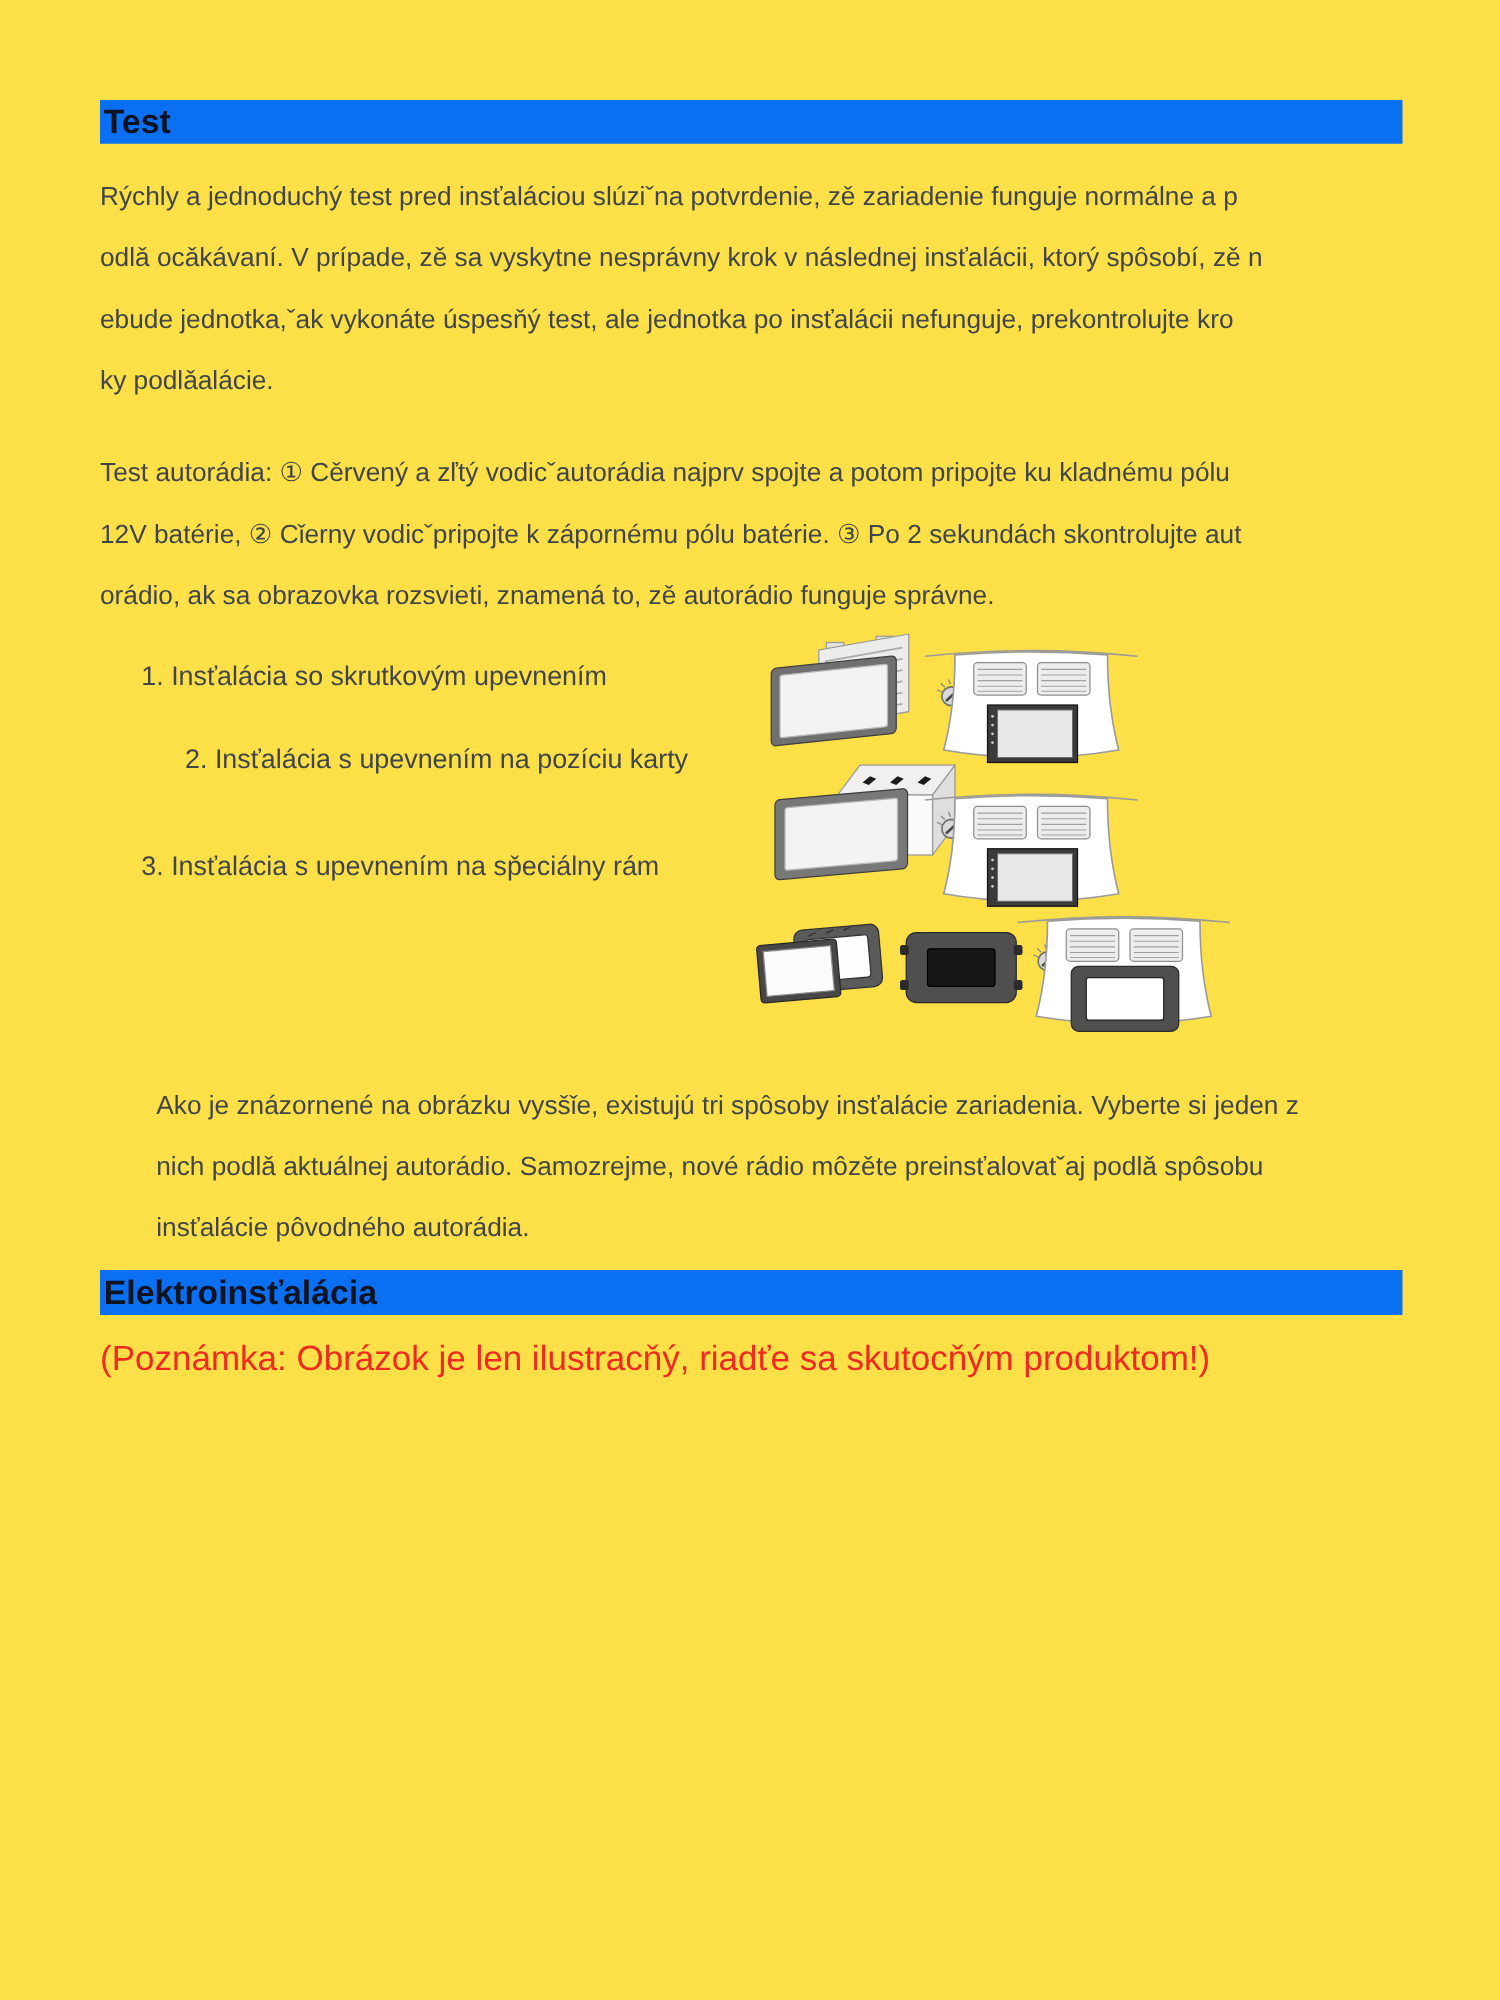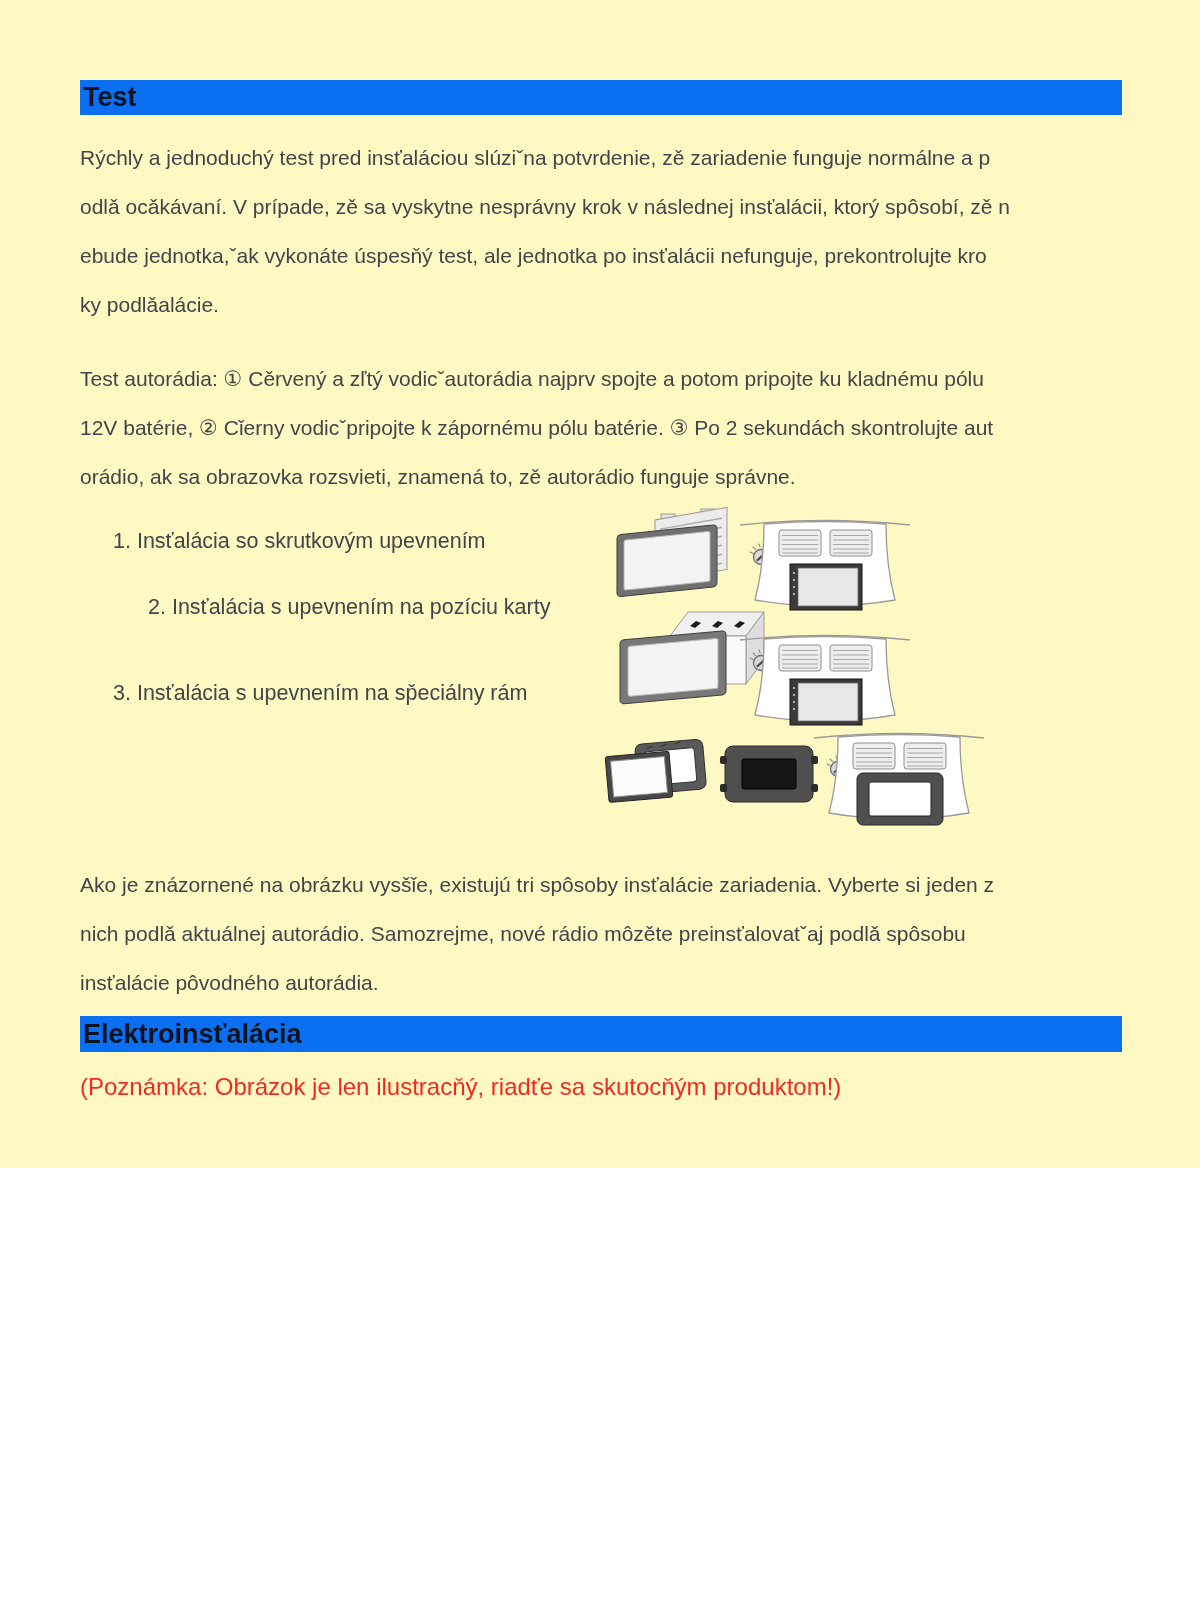--- a/index.html
+++ b/index.html
@@ -1,20 +1,20 @@
 <!DOCTYPE html>
 <html><head>
 <meta charset="utf-8">
 <style>
   html,body{margin:0;padding:0;background:#ffffff;}
   .page{
     position:relative;
     width:1200px;
-    height:1168px;
-    background:#fef9c3;
+    height:1600px;
+    background:#fde047;
     overflow:hidden;
     font-family:"Liberation Sans","DejaVu Sans",sans-serif;
     color:#414549;
   }
   .bar{
     position:absolute;
     left:80px;
     width:1042px;
     height:35px;
     background:#0a6ff0;
@@ -50,21 +50,21 @@
   .figs{
     position:absolute;
     left:560px;
     top:490px;
   }
   .note{
     position:absolute;
     left:80px;
     top:1072px;
     width:1070px;
-    font-size:24px;
+    font-size:28px;
     line-height:30px;
     color:#f02a21;
     white-space:nowrap;
   }
 </style>
 </head>
 <body>
 
 <div class="page">
 
@@ -174,21 +174,21 @@
         <rect x="-5" y="10" width="7" height="8" rx="2" fill="#2b2b2b"></rect>
         <rect x="-5" y="38" width="7" height="8" rx="2" fill="#2b2b2b"></rect>
         <rect x="86" y="10" width="7" height="8" rx="2" fill="#2b2b2b"></rect>
         <rect x="86" y="38" width="7" height="8" rx="2" fill="#2b2b2b"></rect>
       </g>
       <use href="#screw" transform="translate(278,279)"></use>
       <use href="#dashframe" transform="translate(264,238)"></use>
     </g>
   </svg>
 
-  <div class="para" style="top:860px;">
+  <div class="para" style="top:860px;margin-left:45px;">
     <div class="tline">Ako je znázornené na obrázku vysšǐe, existujú tri spôsoby insťalácie zariadenia. Vyberte si jeden z</div>
     <div class="tline">nich podlǎ aktuálnej autorádio. Samozrejme, nové rádio môzěte preinsťalovatˇaj podlǎ spôsobu</div>
     <div class="tline">insťalácie pôvodného autorádia.</div>
   </div>
 
   <div class="bar" style="top:1016px;height:36px;">
     <span class="bar-title">Elektroinsťalácia</span>
   </div>
 
   <div class="note">(Poznámka: Obrázok je len ilustracňý, riadťe sa skutocňým produktom!)</div>

